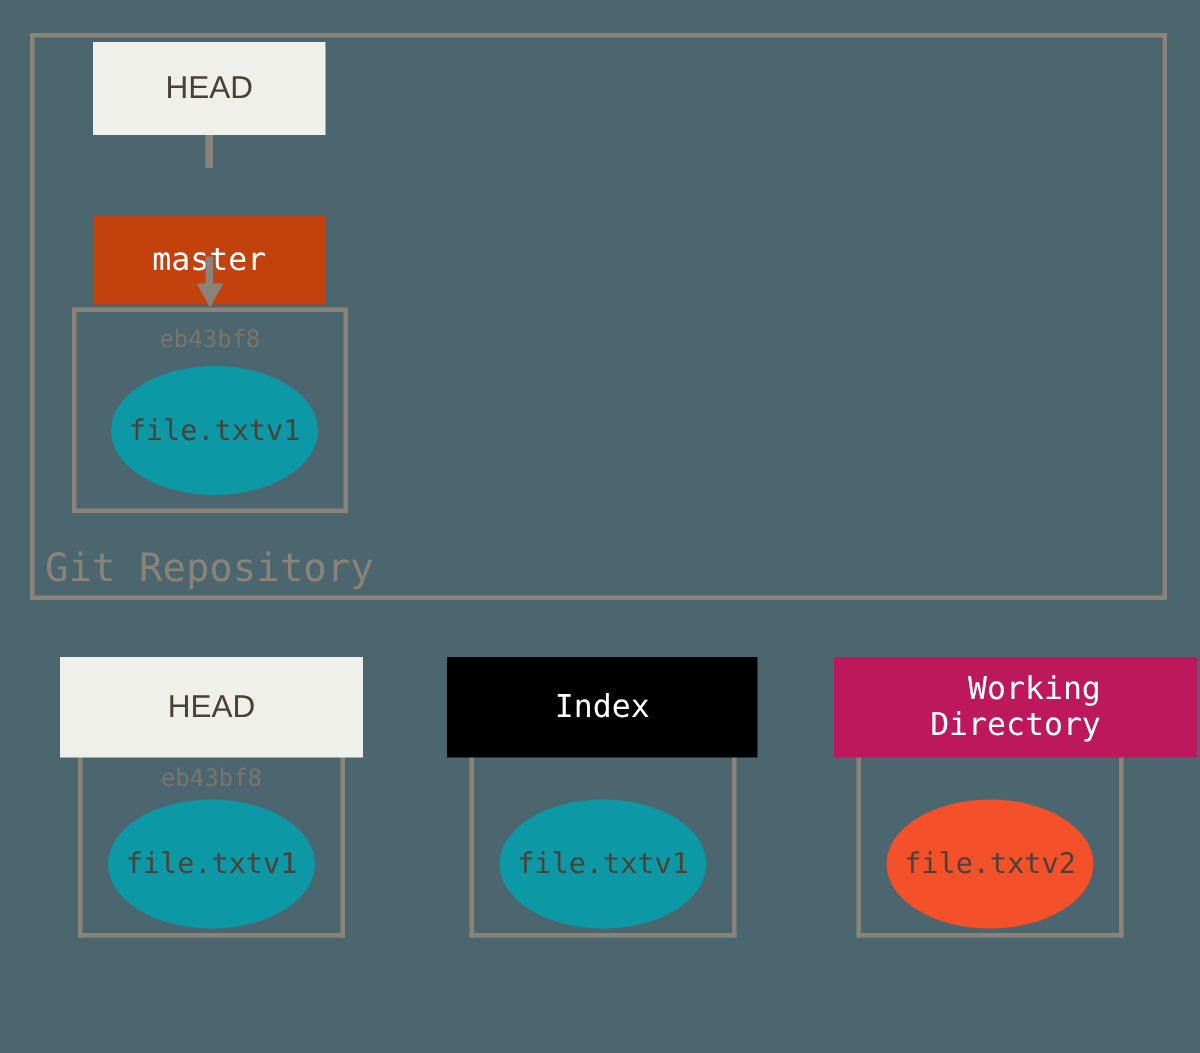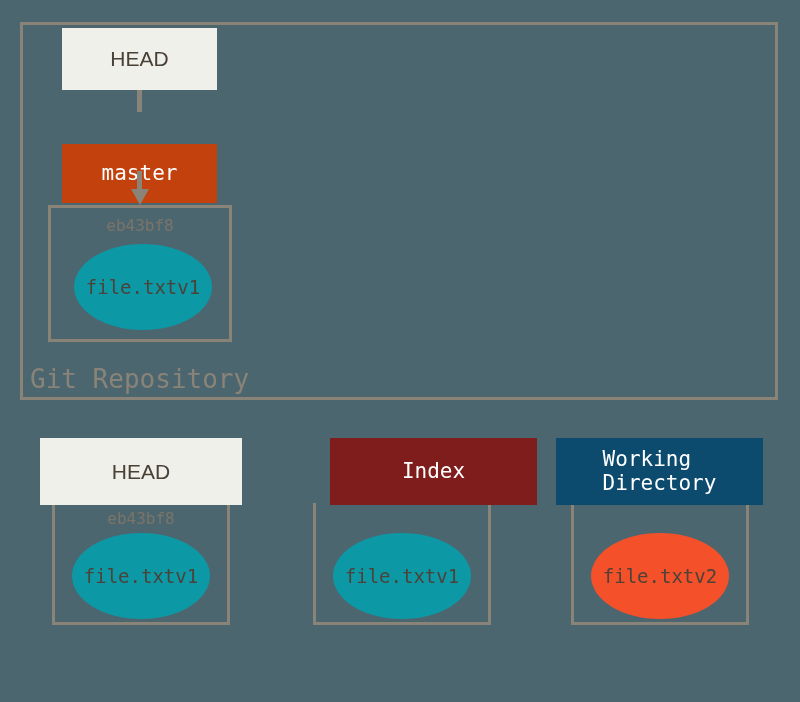--- a/index.html
+++ b/index.html
@@ -41,21 +41,21 @@
     white-space: nowrap;
   }
 
   
   .box {
     position: absolute;
     box-sizing: border-box;
     display: flex;
     align-items: center;
     justify-content: center;
-    text-align: left;
+    text-align: right;
     line-height: 1.12;
   }
 
   .box-head-top {
     left: 62px;
     top: 28px;
     width: 155px;
     height: 62px;
     background: #eff0e9;
     color: #4a4136;
@@ -173,32 +173,31 @@
     background: #eff0e9;
     color: #4a4136;
     font-family: "Liberation Sans", sans-serif;
     font-size: 21px;
   }
   .box-index {
     left: 298px;
     top: 438px;
     width: 207px;
     height: 67px;
-    background: #7f1d1d;
+    background: #000000;
     color: #ffffff;
     font-family: "DejaVu Sans Mono", "Liberation Mono", monospace;
     font-size: 21px;
-    margin-left: 32px;
   }
   .box-wd {
     left: 556px;
     top: 438px;
-    width: 207px;
+    width: 242px;
     height: 67px;
-    background: #0c4a6e;
+    background: #be185d;
     color: #ffffff;
     font-family: "DejaVu Sans Mono", "Liberation Mono", monospace;
     font-size: 21px;
     white-space: pre-line;
   }
 
   .edit-file-label {
     position: absolute;
     left: 535px;
     top: 632px;

